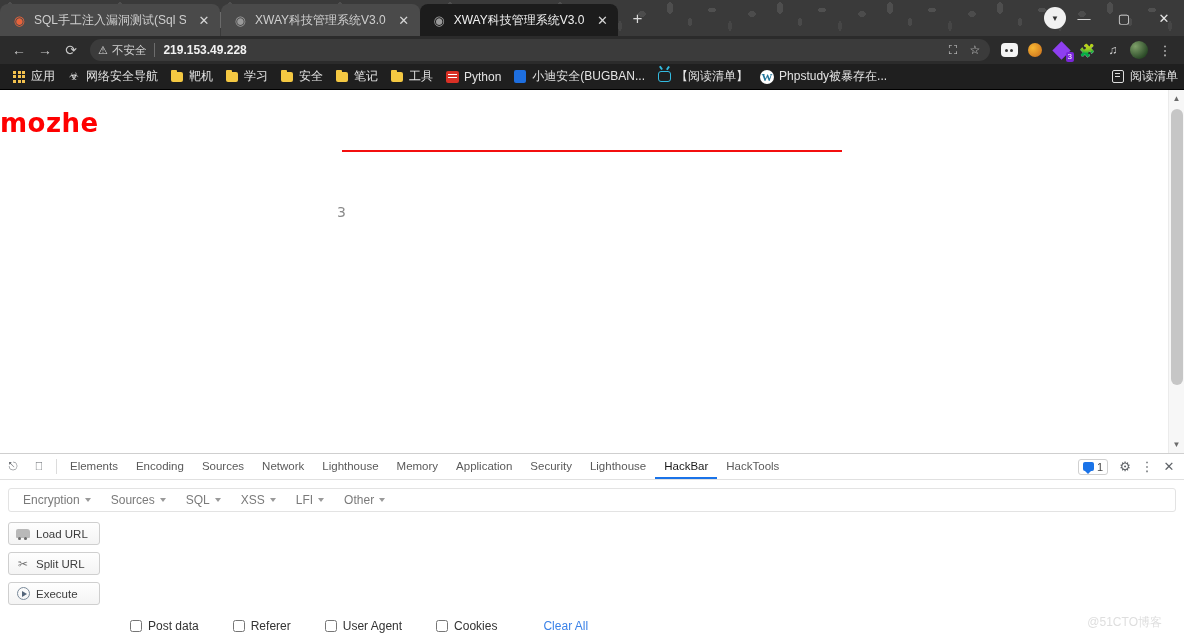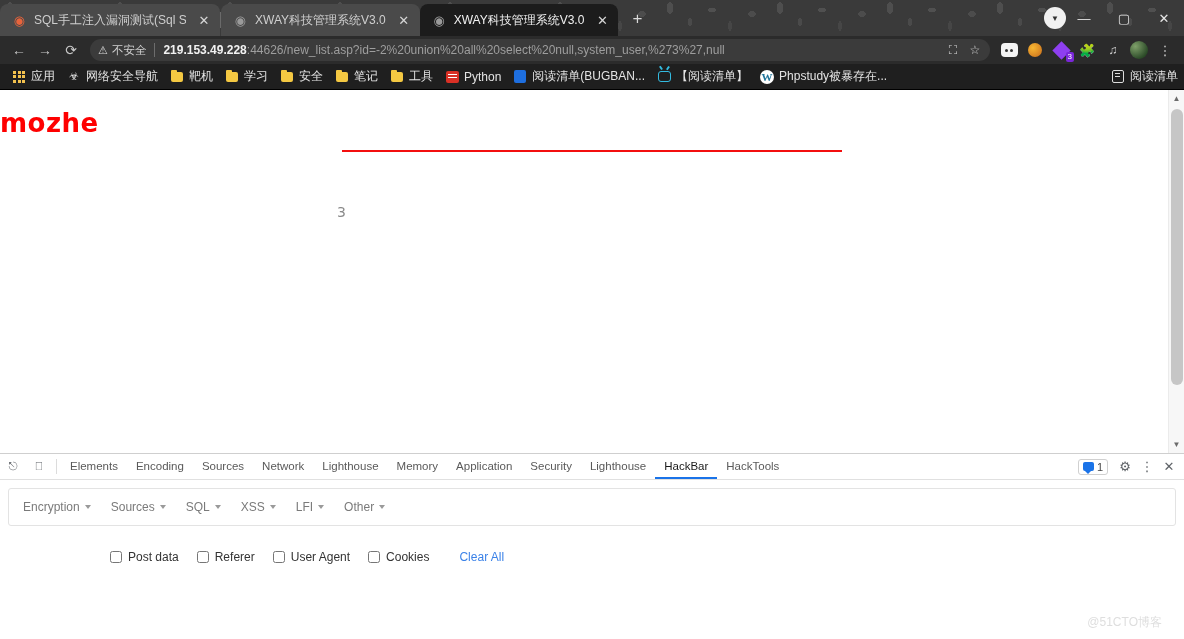--- a/index.html
+++ b/index.html
@@ -242,21 +242,21 @@
     border-left: 3px solid transparent; border-right: 3px solid transparent;
     border-top: 3px solid #1a73e8;
   }
   .dt-ico { width: 22px; height: 22px; display:flex; align-items:center; justify-content:center; color:#5f6368; font-size: 13px;}
 
   
   .hb-menubar {
     margin: 8px 8px 0 8px;
     border: 1px solid #e3e3e3; border-radius: 3px;
     background: #fff;
-    height: 38px;
+    height: 24px;
     display: flex; align-items: center;
     padding-left: 4px;
   }
   .hb-menu {
     padding: 0 10px; color: #7a7a7a; font-size: 12px;
     display: flex; align-items: center; gap: 5px;
   }
   .caret { border-left: 3.5px solid transparent; border-right: 3.5px solid transparent; border-top: 4px solid #9a9a9a; }
   .hb-body { display: flex; padding: 10px 8px 0 8px; }
   .hb-btncol { display: flex; flex-direction: column; gap: 7px; width: 92px; }
@@ -282,21 +282,22 @@
     font-size: 11.5px; color: #444;
     font-family: "Liberation Sans", sans-serif;
     resize: none; outline: none;
     line-height: 1.4;
     overflow: hidden;
   }
   .hb-options {
     display: flex; align-items: center;
     padding: 14px 0 0 110px;
     font-size: 12px; color: #333;
-    gap: 18px;
+    gap: 34px;
+    margin-left: 20px;
   }
   .hb-opt { display: flex; align-items: center; gap: 6px; }
   .hb-opt input { width: 12px; height: 12px; margin: 0; }
   .hb-clear { color: #3b82e8; font-size: 12px; margin-left: 12px; }
   .watermark {
     position: absolute; right: 22px; bottom: 8px;
     color: #dedede; font-size: 12px;
     font-family: "Liberation Sans", sans-serif;
   }
   .wrapper { position: relative; width: 1184px; height: 639px; }
@@ -346,21 +347,20 @@
   <div class="toolbar">
     <div class="nav-btn">←</div>
     <div class="nav-btn">→</div>
     <div class="nav-btn">⟳</div>
 
     <div class="omnibox">
       <span class="warn-icon">⚠</span>
       <span class="warn-text">不安全</span>
       <span class="omni-divider"></span>
       <span class="url-host">219.153.49.228</span>
-      <span class="url-rest">:44626/new_list.asp?id=-2%20union%20all%20select%20null,system_user,%273%27,null</span>
       <span class="omni-right">
         <span class="omni-ico">⛶</span>
         <span class="omni-ico">☆</span>
       </span>
     </div>
 
     <div class="ext-bar">
       <div class="ext-ico">
         <span class="ext-white">
             <i></i>
@@ -446,21 +446,21 @@
       <span class="bm-ico">
           <span class="ico-py"></span>
         </span>
       <span>Python</span>
     </div>
 
     <div class="bm">
       <span class="bm-ico">
           <span class="ico-bug"></span>
         </span>
-      <span>阅读清单(BUGBAN...</span>
+      <span>小迪安全(BUGBAN...</span>
     </div>
 
     <div class="bm">
       <span class="bm-ico">
           <span class="ico-bili"></span>
         </span>
       <span>【阅读清单】</span>
     </div>
 
     <div class="bm">
@@ -547,20 +547,38 @@
         <span>LFI</span>
         <span class="caret"></span>
       </div>
       <div class="hb-menu">
         <span>Other</span>
         <span class="caret"></span>
       </div>
     </div>
 
     <div class="hb-body">
+      <div class="hb-btncol">
+        <div class="hb-btn">
+          <span class="hb-bico">
+              <span class="ico-truck"></span>
+            </span>
+          <span>Load URL</span>
+        </div>
+        <div class="hb-btn">
+          <span class="hb-bico ico-scissor">✂</span>
+          <span>Split URL</span>
+        </div>
+        <div class="hb-btn">
+          <span class="hb-bico">
+              <span class="ico-play"></span>
+            </span>
+          <span>Execute</span>
+        </div>
+      </div>
 
     </div>
 
     <div class="hb-options">
       <label class="hb-opt">
         <input type="checkbox" style="">
         <span>Post data</span>
       </label>
       <label class="hb-opt">
         <input type="checkbox" style="">

